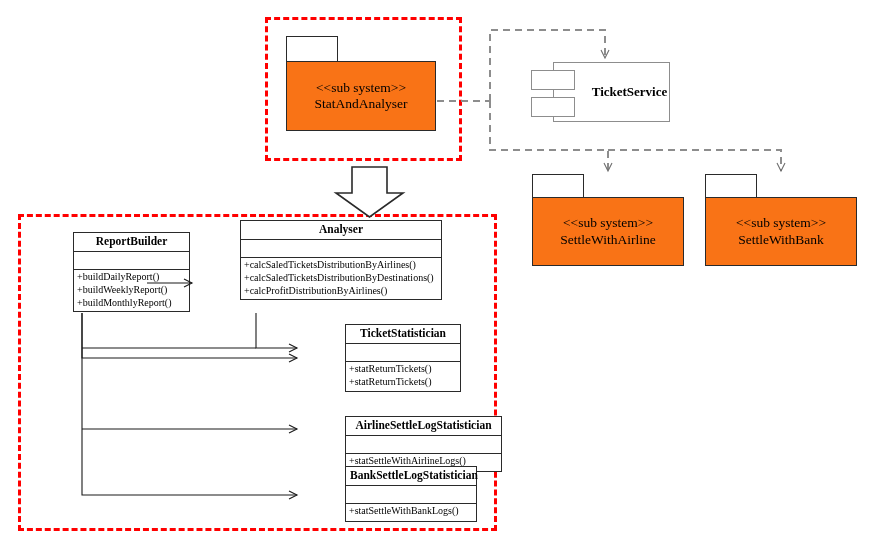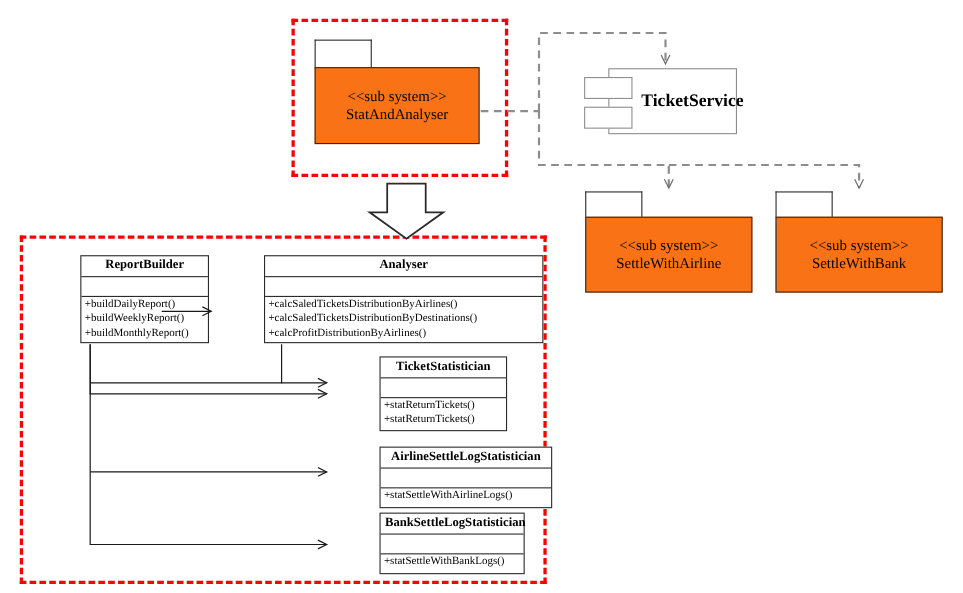--- a/index.html
+++ b/index.html
@@ -64,21 +64,21 @@
   .component {
     position: absolute;
     box-sizing: border-box;
     border: 1px solid #8d8d8d;
     background: #ffffff;
     display: flex;
     align-items: center;
     justify-content: center;
   }
   .component-name {
-    font-size: 16px;
+    font-size: 13px;
     font-weight: bold;
     color: #000;
     white-space: nowrap;
     padding-left: 36px;
   }
   .comp-lug {
     position: absolute;
     border: 1px solid #8d8d8d;
     background: #ffffff;
     box-sizing: border-box;
@@ -161,40 +161,40 @@
   <div class="uml-class" style="left:29px; top:232px; width:117px; height:80px;">
     <div class="uml-class-name">ReportBuilder</div>
     <div class="uml-class-attrs"></div>
     <div class="uml-class-ops">
       <div class="uml-op">+buildDailyReport()</div>
       <div class="uml-op">+buildWeeklyReport()</div>
       <div class="uml-op">+buildMonthlyReport()</div>
     </div>
   </div>
 
-  <div class="uml-class" style="left:196px; top:232px; width:254px; height:80px;">
+  <div class="uml-class" style="left:196px; top:220px; width:202px; height:80px;">
     <div class="uml-class-name">Analyser</div>
     <div class="uml-class-attrs"></div>
     <div class="uml-class-ops">
       <div class="uml-op">+calcSaledTicketsDistributionByAirlines()</div>
       <div class="uml-op">+calcSaledTicketsDistributionByDestinations()</div>
       <div class="uml-op">+calcProfitDistributionByAirlines()</div>
     </div>
   </div>
 
   <div class="uml-class" style="left:301px; top:324px; width:116px; height:68px;">
     <div class="uml-class-name">TicketStatistician</div>
     <div class="uml-class-attrs"></div>
     <div class="uml-class-ops">
       <div class="uml-op">+statReturnTickets()</div>
       <div class="uml-op">+statReturnTickets()</div>
     </div>
   </div>
 
-  <div class="uml-class" style="left:301px; top:406px; width:157px; height:56px;">
+  <div class="uml-class" style="left:301px; top:416px; width:157px; height:56px;">
     <div class="uml-class-name">AirlineSettleLogStatistician</div>
     <div class="uml-class-attrs"></div>
     <div class="uml-class-ops">
       <div class="uml-op">+statSettleWithAirlineLogs()</div>
     </div>
   </div>
 
   <div class="uml-class" style="left:301px; top:466px; width:132px; height:56px;">
     <div class="uml-class-name">BankSettleLogStatistician</div>
     <div class="uml-class-attrs"></div>

